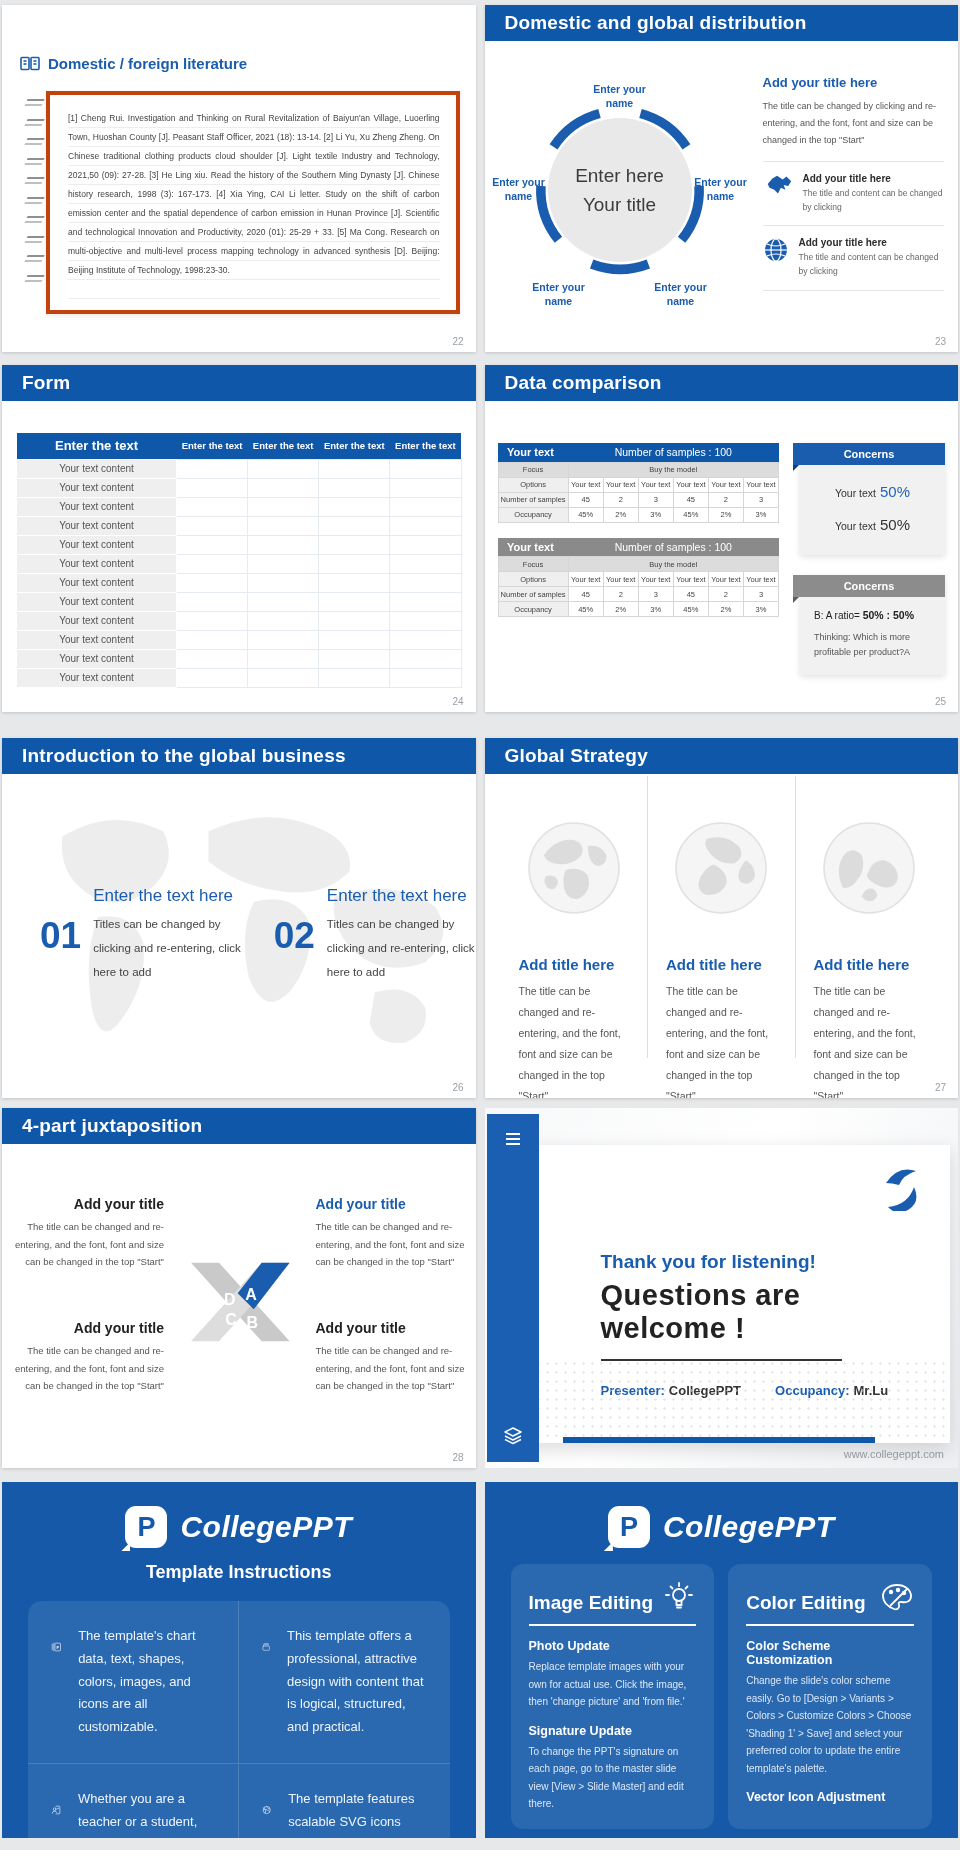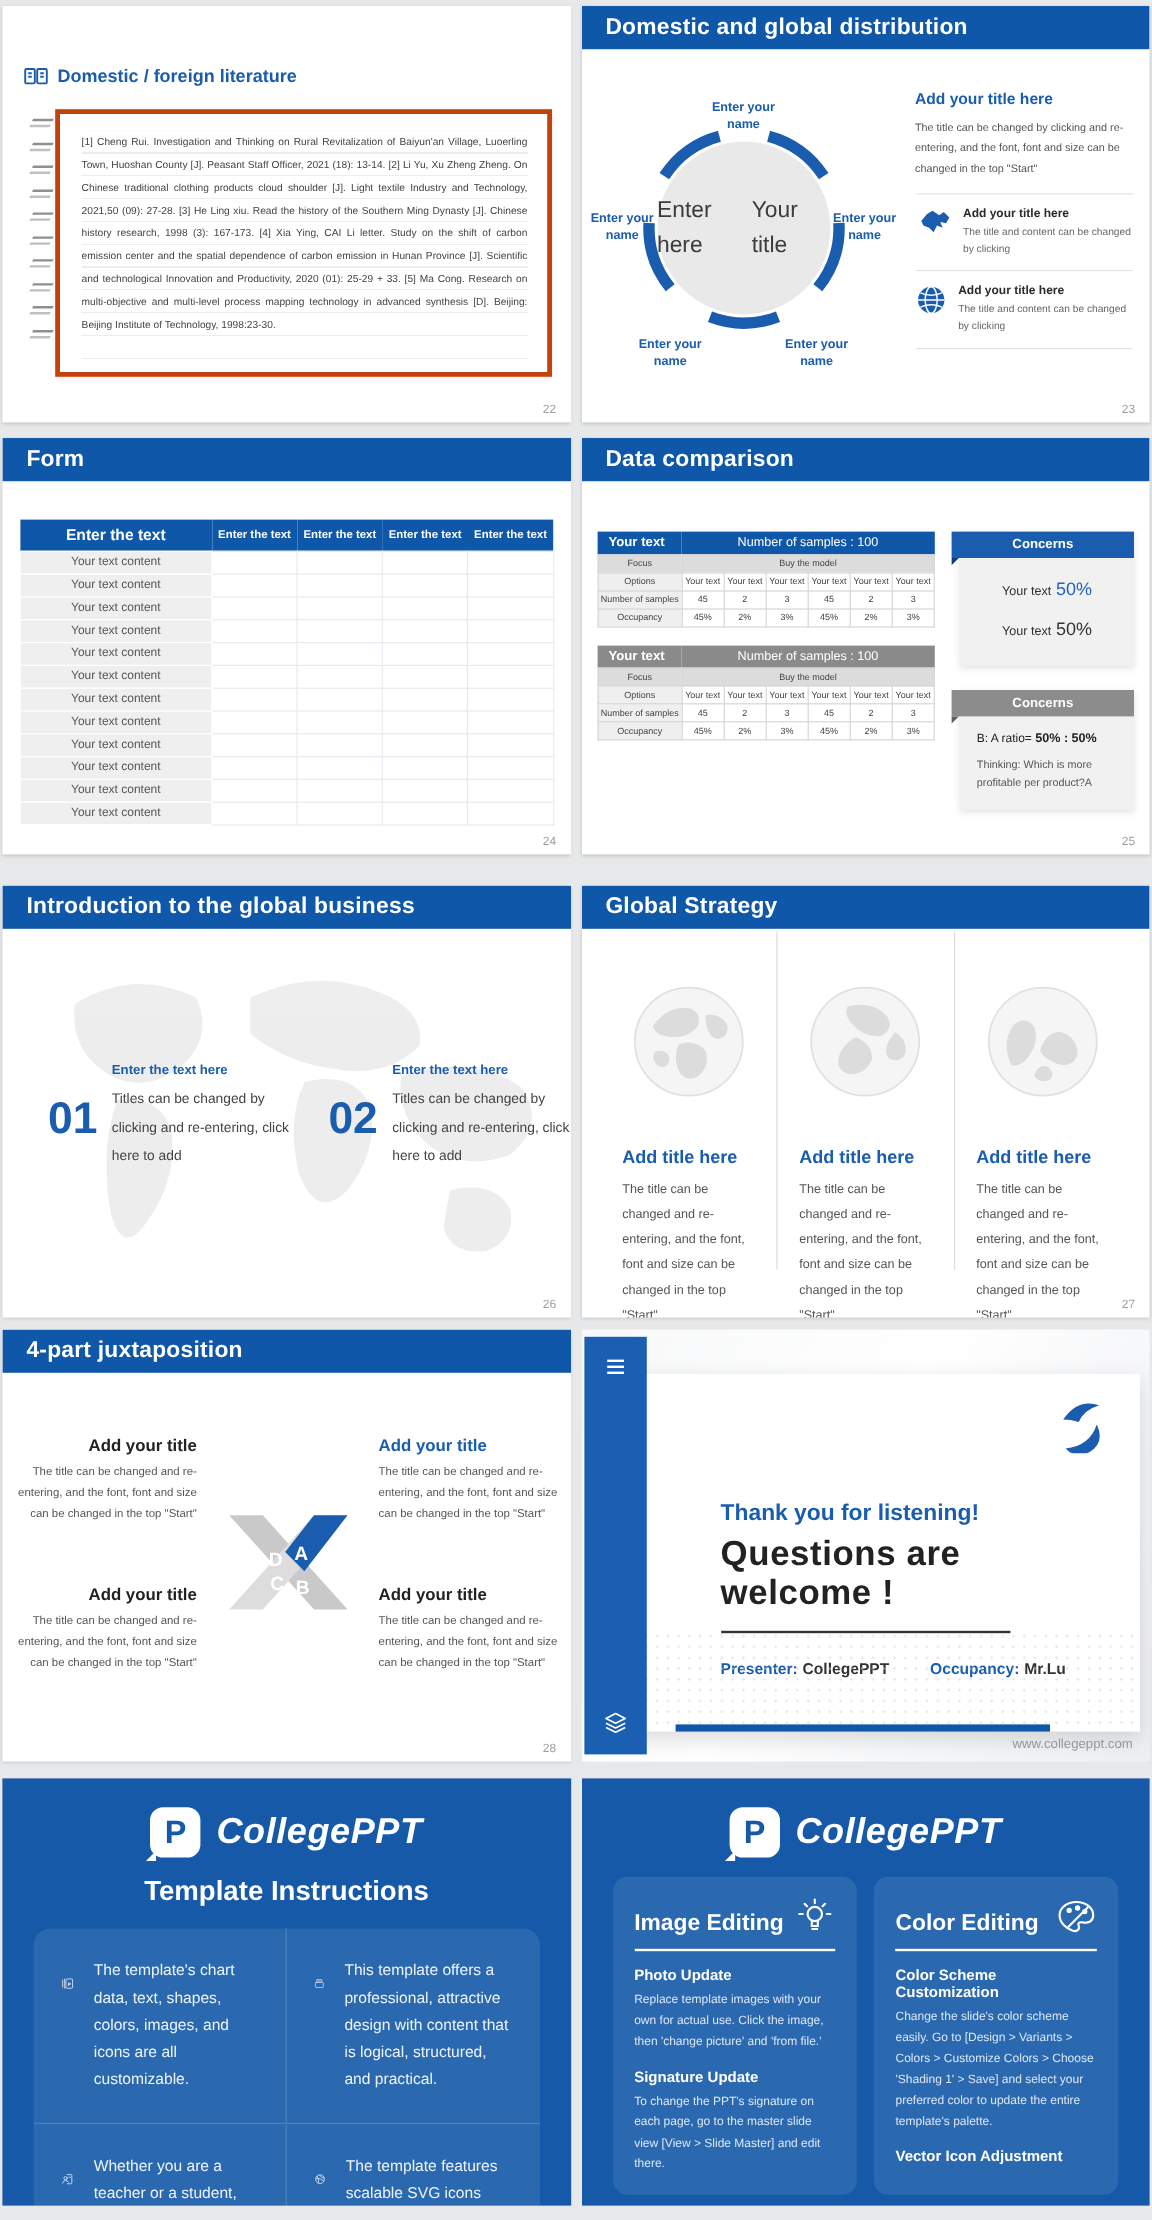--- a/index.html
+++ b/index.html
@@ -17,21 +17,21 @@
   
   .s22-section{position:absolute;left:18px;top:50px;display:flex;align-items:center;gap:8px;color:#1A5DAE;font-weight:bold;font-size:15px}
   .s22-card{position:absolute;left:44px;right:16px;top:86px;bottom:38px;background:#fff;border:4px solid #c2410c;box-shadow:0 2px 6px rgba(0,0,0,.08);padding:14px 16px 10px 18px}
   .s22-refs{height:100%;font-size:8.5px;color:#444;line-height:19px;text-align:justify;
     background:repeating-linear-gradient(to bottom,transparent 0,transparent 18px,#ededed 18px,#ededed 19px)}
   .s22-clips{position:absolute;left:24px;top:94px;bottom:70px;display:flex;flex-direction:column;justify-content:space-between}
   .clip{width:17px;height:7px;border-top:2px solid #8f8f8f;border-bottom:2px solid #bfbfbf;transform:skewX(-25deg)}
   
   .s23-diagram{position:absolute;left:10px;top:40px;width:260px;height:300px}
   .s23-ring{position:absolute;left:30px;top:50px;width:190px;height:190px}
-  .s23-core{position:absolute;left:53px;top:73px;width:144px;height:144px;border-radius:50%;background:#e9e9e9;display:flex;flex-direction:row;align-items:center;justify-content:center;color:#3c3c3c;font-size:19px;line-height:1.55}
+  .s23-core{position:absolute;left:53px;top:73px;width:144px;height:144px;border-radius:50%;background:#e9e9e9;display:flex;flex-direction:column;align-items:center;justify-content:center;text-align:center;color:#3c3c3c;font-size:19px;line-height:1.55}
   .s23-node{position:absolute;width:54px;transform:translate(-50%,-50%);text-align:center;color:#1A5DAE;font-weight:bold;font-size:10.5px;line-height:1.3}
   .s23-right{position:absolute;left:278px;top:70px;right:14px}
   .s23-rh{color:#1A5DAE;font-weight:bold;font-size:13px}
   .s23-rb{margin-top:8px;font-size:9px;color:#555;line-height:1.9}
   .s23-items{margin-top:12px;border-top:1px solid #e4e4e4}
   .s23-item{display:flex;gap:10px;padding:11px 0;border-bottom:1px solid #e4e4e4;align-items:flex-start}
   .s23-item h4{font-size:10px;color:#2b2b2b}
   .s23-item p{font-size:8.5px;color:#666;line-height:1.6;margin-top:3px}
   
   .form-table{position:absolute;left:14px;right:14px;top:68px;width:calc(100% - 28px);border-collapse:collapse;table-layout:fixed}
@@ -64,21 +64,21 @@
   .c2line1{font-size:10px;color:#222;padding:2px 4px 0}
   .c2line1 b{font-size:10.5px}
   .c2line2{font-size:9px;color:#555;line-height:1.65;margin-top:9px;padding:0 4px}
   
   .s26-map{position:absolute;left:0;top:38px;width:100%;height:322px;opacity:.85}
   .s26-row{position:absolute;top:148px;left:0;right:0;display:flex}
   .s26-item{display:flex;gap:12px;align-items:center}
   .s26-i1{margin-left:38px;width:212px}
   .s26-i2{margin-left:26px;width:206px}
   .s26-num{font-size:37px;font-weight:800;color:#1A5DAE;line-height:.95}
-  .s26-h{font-size:11px;font-weight:bold;color:#1A5DAE}
+  .s26-h{font-size:17px;font-weight:normal;color:#1A5DAE}
   .s26-b{font-size:11.5px;color:#444;line-height:2.1;margin-top:6px}
   
   .s27-cols{position:absolute;top:38px;left:16px;right:16px;bottom:40px;display:flex}
   .s27-col{flex:1;padding:0 18px}
   .s27-col + .s27-col{border-left:1px solid #ddd}
   .s27-globe{display:block;margin:44px auto 0}
   .s27-h{font-size:15px;font-weight:bold;color:#1A5DAE;margin-top:40px}
   .s27-b{font-size:10.5px;color:#555;line-height:2.0;margin-top:8px}
   
   .s28-block{position:absolute;width:150px}
@@ -106,21 +106,21 @@
   .s29-gap{display:inline-block;width:34px}
   .s29-dots{position:absolute;left:0;right:0;bottom:0;height:84px;background-image:radial-gradient(#d2d5da 1px,transparent 1.2px);background-size:9px 9px;opacity:.55}
   .card-bar{position:absolute;bottom:0;left:38px;width:312px;height:6px;background:#0F57A8}
   .s29-site{position:absolute;right:14px;bottom:8px;font-size:11px;color:#9aa0a6;z-index:1}
   
   .panel{background:#1559A8;height:356px;padding:18px 26px;position:relative;overflow:hidden}
   .brand-row{display:flex;justify-content:center;align-items:center;gap:13px;margin-top:6px}
   .logo-mark{width:42px;height:42px;background:#fff;border-radius:11px;color:#1559A8;font-weight:800;font-size:27px;display:flex;align-items:center;justify-content:center;position:relative}
   .logo-mark::after{content:"";position:absolute;left:-4px;bottom:-3px;width:9px;height:9px;background:#fff;clip-path:polygon(0 100%,100% 0,100% 100%)}
   .brand-name{color:#fff;font-size:30px;font-weight:800;font-style:italic;letter-spacing:.5px}
-  .panel-heading{text-align:center;color:#fff;font-size:23px;font-weight:700;margin-top:14px}
+  .panel-heading{text-align:center;color:#fff;font-size:18px;font-weight:700;margin-top:14px}
   .pl-grid{margin:18px auto 0;background:rgba(255,255,255,.09);border-radius:14px;display:grid;grid-template-columns:1fr 1fr}
   .pl-cell{padding:24px 22px;display:flex;gap:16px;align-items:flex-start}
   .pl-cell.brd-r{border-right:1px solid rgba(255,255,255,.16)}
   .pl-cell.brd-b{border-bottom:1px solid rgba(255,255,255,.16)}
   .pl-text{color:#eef4fb;font-size:13px;line-height:1.75}
   .pr-grid{margin-top:16px;display:grid;grid-template-columns:1fr 1fr;gap:14px}
   .pr-card{background:rgba(255,255,255,.09);border-radius:12px;padding:16px 18px}
   .pr-head{display:flex;justify-content:space-between;align-items:flex-end}
   .pr-title{color:#fff;font-size:19px;font-weight:700}
   .pr-rule{border:none;border-top:2px solid #fff;margin:10px 0 4px}

